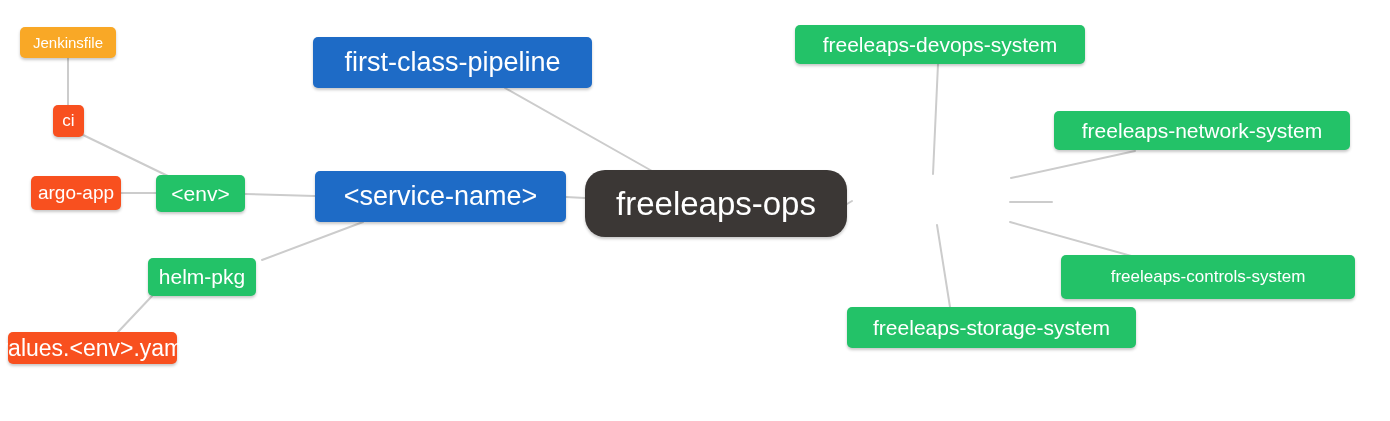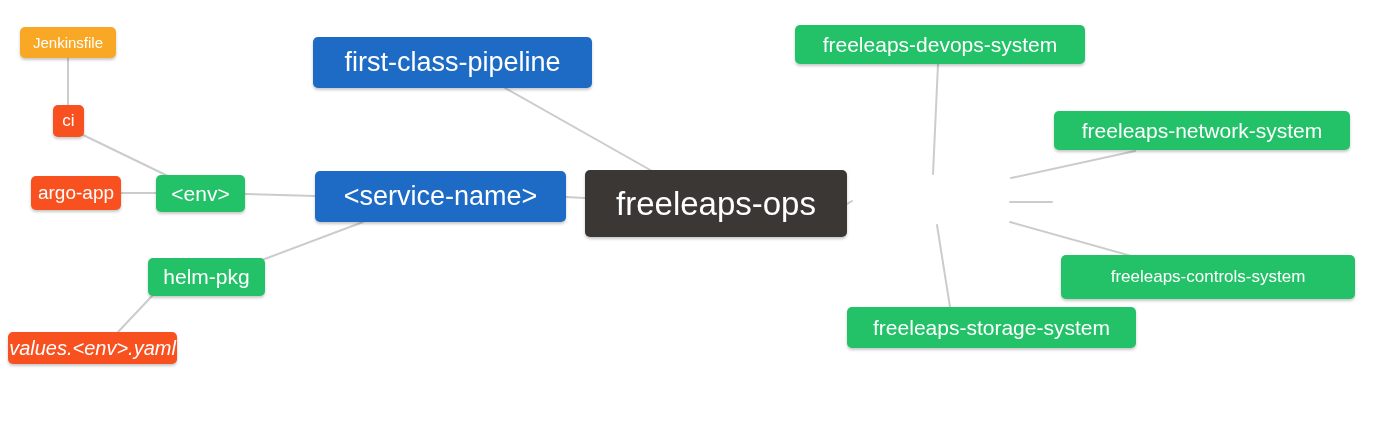--- a/index.html
+++ b/index.html
@@ -35,33 +35,33 @@
     color: #ffffff;
     border-radius: 5px;
     box-shadow: 0 2px 3px rgba(0,0,0,0.22);
     white-space: nowrap;
     box-sizing: border-box;
     padding: 0 6px;
     cursor: default;
     user-select: none;
   }
   
-  .c-root  { background: #3b3735; }
+  .c-root  { background: #3b3735; border-radius: 20px; }
   .c-blue  { background: #1e6bc6; }
   .c-green { background: #23c268; }
   .c-red   { background: #f8501f; text-align: center; }
   .c-orange{ background: #f9a826; }
 
   
   .n-jenkinsfile { left: 20px;  top: 27px;  width: 96px;  height: 31px; font-size: 15px; }
   .n-ci          { left: 53px;  top: 105px; width: 31px;  height: 32px; font-size: 17px; }
   .n-argo-app    { left: 31px;  top: 176px; width: 90px;  height: 34px; font-size: 19px; }
   .n-env         { left: 156px; top: 175px; width: 89px;  height: 37px; font-size: 21px; }
-  .n-helm-pkg    { left: 148px; top: 258px; width: 117px; height: 38px; font-size: 21px; }
-  .n-values      { left: 8px;   top: 332px; width: 169px; height: 32px; font-size: 20px; font-style: italic; }
+  .n-helm-pkg    { left: 148px; top: 258px; width: 108px; height: 38px; font-size: 21px; }
+  .n-values      { left: 8px;   top: 332px; width: 169px; height: 32px; font-size: 23px; }
   .n-fcp         { left: 313px; top: 37px;  width: 279px; height: 51px; font-size: 27px; }
   .n-service     { left: 315px; top: 171px; width: 251px; height: 51px; font-size: 27px; }
   .n-root        { left: 585px; top: 170px; width: 262px; height: 67px; font-size: 33px; }
   .n-manifests   { left: 852px; top: 174px; width: 158px; height: 51px; font-size: 27px; }
   .n-devops      { left: 795px; top: 25px;  width: 290px; height: 39px; font-size: 21px; }
   .n-network     { left: 1054px;top: 111px; width: 296px; height: 39px; font-size: 21px; }
   .n-monitoring  { left: 1052px;top: 183px; width: 324px; height: 39px; font-size: 21px; }
   .n-controls    { left: 1061px;top: 255px; width: 294px; height: 44px; font-size: 17px; }
   .n-storage     { left: 847px; top: 307px; width: 289px; height: 41px; font-size: 21px; }
 </style>

